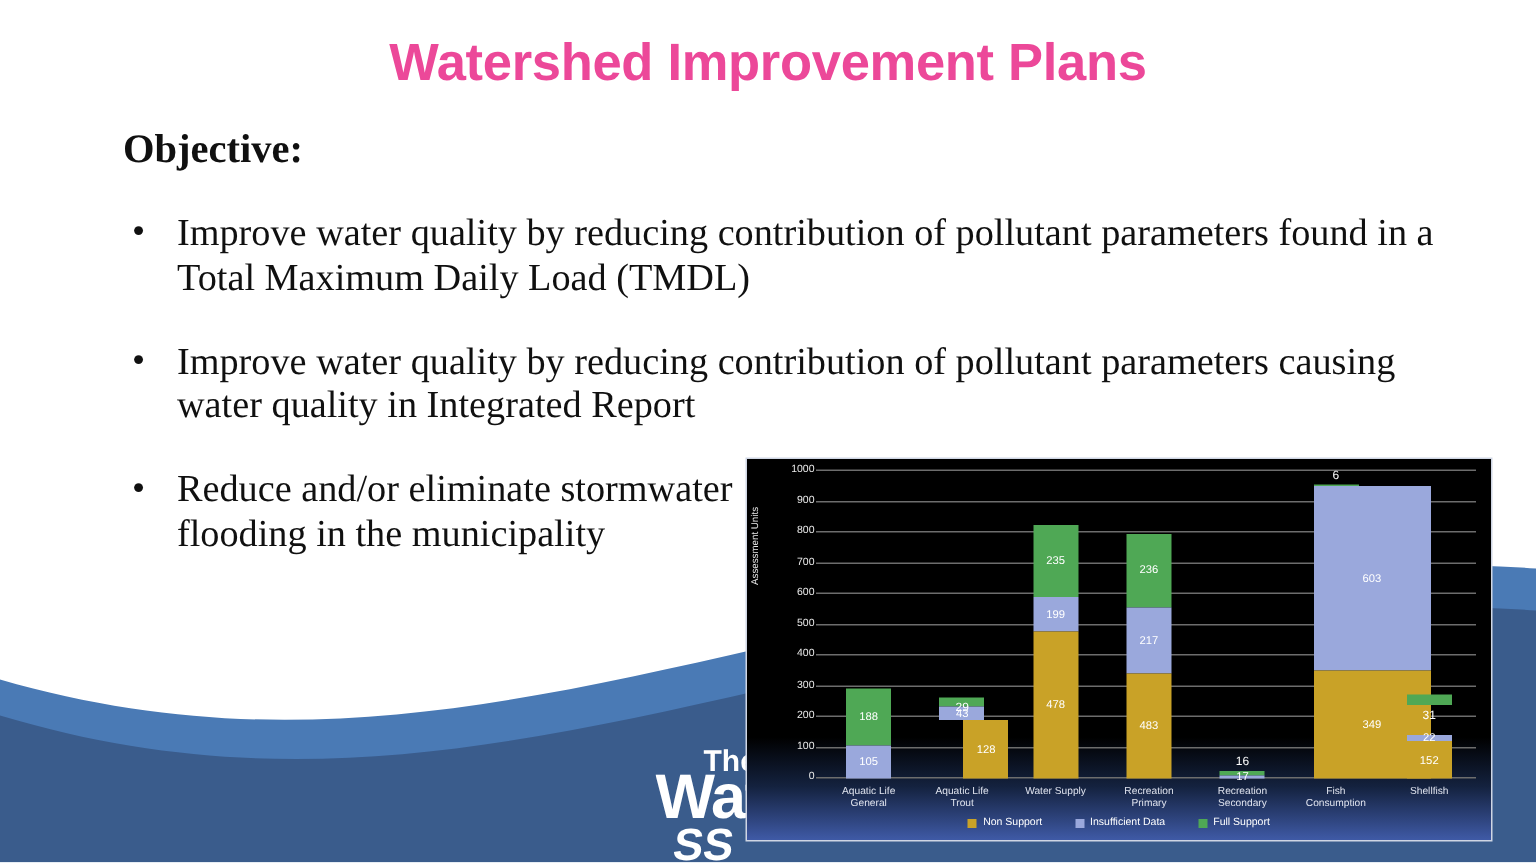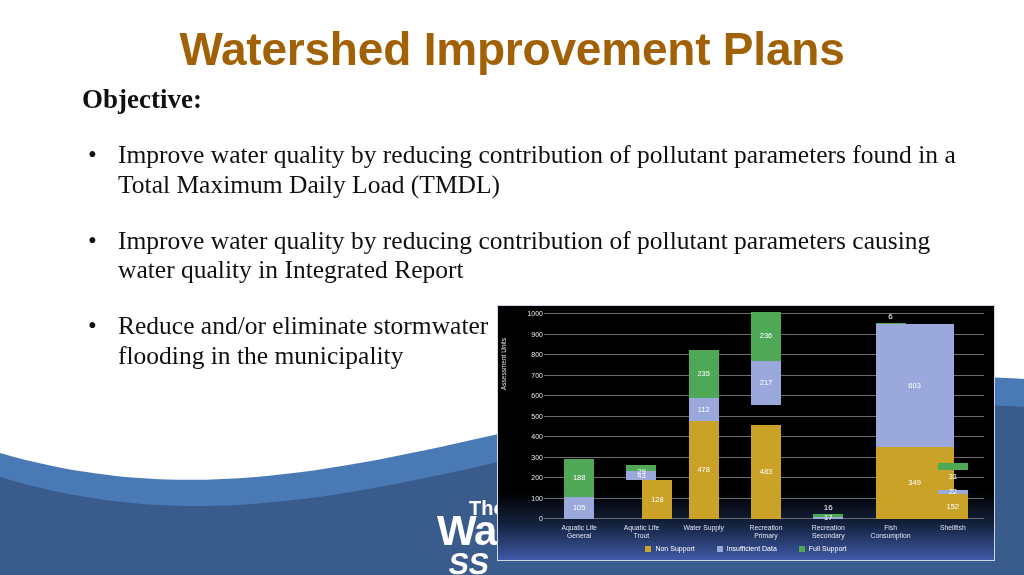--- a/index.html
+++ b/index.html
@@ -28,23 +28,23 @@
 
   
   #title {
     position: absolute;
     top: 22px;
     left: 0;
     width: 1024px;
     text-align: center;
     font-family: "Liberation Sans", "DejaVu Sans", sans-serif;
     font-weight: bold;
-    font-size: 46px;
+    font-size: 35px;
     letter-spacing: -0.2px;
-    color: #a16207;
+    color: #ec4899;
   }
 
   
   #objective {
     position: absolute;
     top: 84px;
     left: 82px;
     font-family: "Liberation Serif", "DejaVu Serif", serif;
     font-weight: bold;
     font-size: 27px;
@@ -333,36 +333,36 @@
             </div>
           </div>
           <div class="top-label" style="bottom: 43px;">29</div>
         </div>
         <div class="bar-group" style="left: 124.714px;">
           <div class="bar">
             <div class="seg seg-green" style="height: 48.175px;">
               <span class="seg-label">235</span>
             </div>
             <div class="seg seg-blue" style="height: 22.96px;">
-              <span class="seg-label">112</span>
+              <span class="seg-label">199</span>
             </div>
             <div class="seg seg-gold" style="height: 97.99px;">
               <span class="seg-label">478</span>
             </div>
           </div>
         </div>
         <div class="bar-group" style="left: 187px;">
           <div class="bar">
             <div class="seg seg-green" style="height: 48.38px;">
               <span class="seg-label">236</span>
             </div>
             <div class="seg seg-blue" style="height: 44.485px;">
               <span class="seg-label">217</span>
             </div>
-            <div class="seg seg-gold" style="height: 94px; margin-top: 20px;">
+            <div class="seg seg-gold" style="height: 70px;">
               <span class="seg-label">483</span>
             </div>
           </div>
         </div>
         <div class="bar-group" style="left: 249.286px;">
           <div class="bar">
             <div class="seg seg-green" style="height: 3.28px;"></div>
             <div class="seg seg-blue" style="height: 2.05px;">
               <span class="seg-label">17</span>
             </div>

